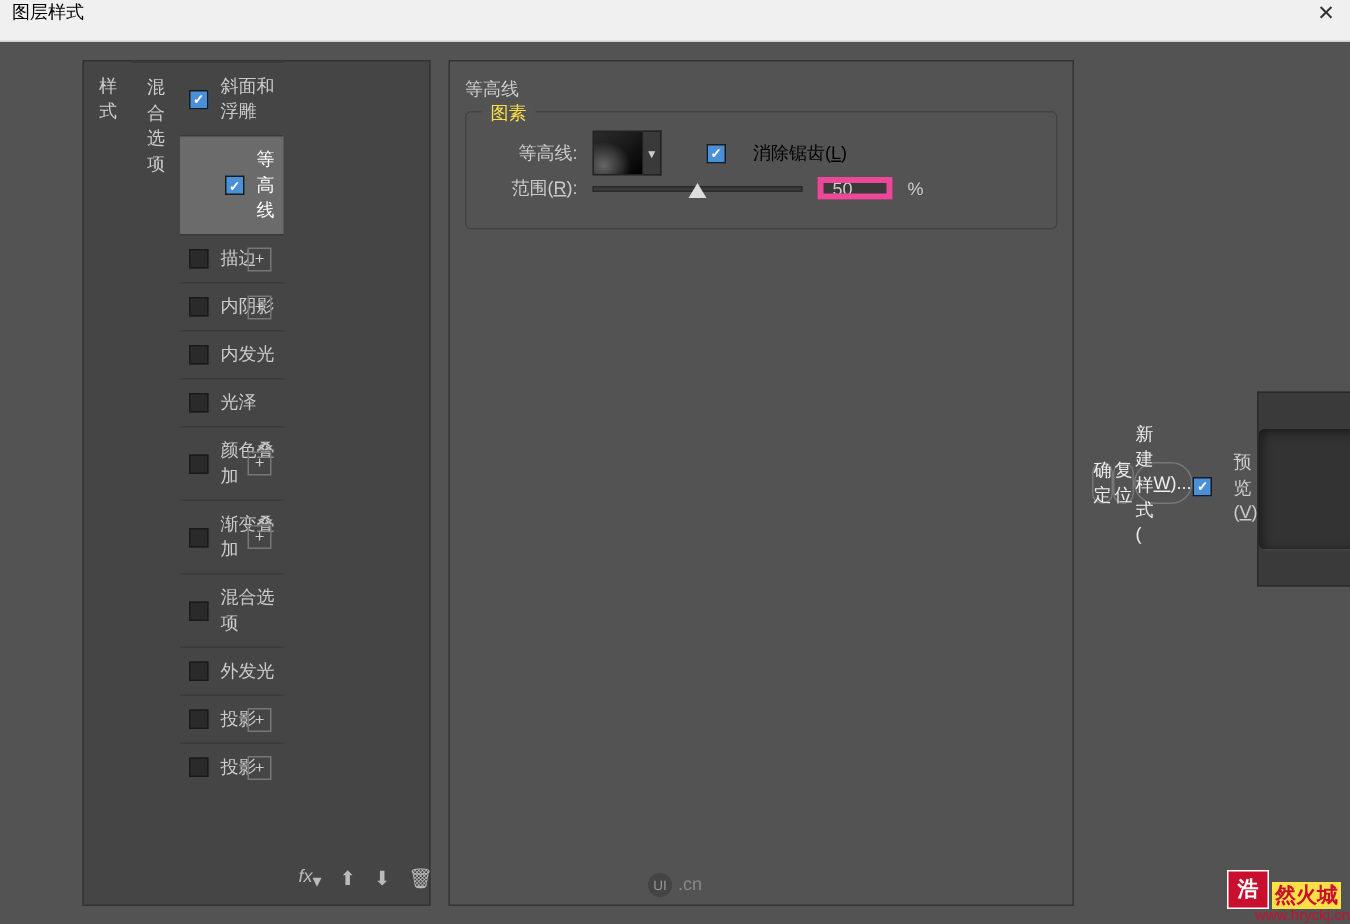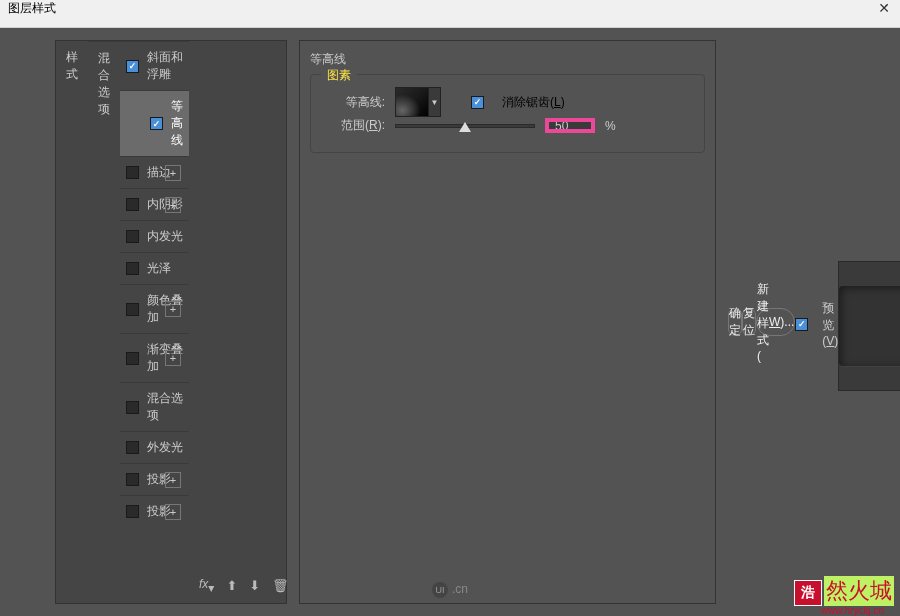--- a/index.html
+++ b/index.html
@@ -33,22 +33,22 @@
     .slider-thumb { position: absolute; left: 50%; top: -3px; transform: translateX(-50%); width: 0; height: 0; border-left: 6px solid transparent; border-right: 6px solid transparent; border-bottom: 10px solid #ddd; cursor: pointer; }
     .num-input { width: 50px; height: 15px; background: #3a3a3a; border: 4px solid #ec4899; color: #ccc; padding: 2px 6px; }
     .unit { color: #ccc; }
     .right-panel { width: 160px; display: flex; flex-direction: row; align-items: center; }
     .btn { width: 150px; height: 28px; border: 1px solid #777; border-radius: 14px; background: #535353; color: #eee; display: flex; align-items: center; justify-content: center; cursor: pointer; }
     .preview-check { display: flex; align-items: center; gap: 6px; color: #ccc; margin-top: 4px; }
     .preview-thumb { width: 130px; height: 130px; background: #3a3a3a; border: 1px solid #2a2a2a; margin-top: 8px; display: flex; align-items: center; justify-content: center; }
     .preview-inner { width: 80px; height: 80px; background: #333; border-radius: 4px; box-shadow: inset 2px 2px 8px rgba(0,0,0,0.5), 1px 1px 1px rgba(255,255,255,0.05); }
     .watermark { position: absolute; bottom: 10px; right: 6px; z-index: 10; display: flex; align-items: flex-end; gap: 2px; }
     .wm-badge { width: 28px; height: 26px; background: #c8102e; color: #fff; font-weight: bold; display: flex; align-items: center; justify-content: center; font-size: 14px; border: 1px solid #fff; }
-    .wm-text { color: #c8102e; font-weight: normal; font-size: 22px; background: #bef264; padding: 0 2px; }
-    .wm-url { position: absolute; bottom: 0; right: 16px; color: #c8102e; font-size: 10px; }
+    .wm-text { color: #c8102e; font-weight: bold; font-size: 14px; background: #fde047; padding: 0 2px; }
+    .wm-url { position: absolute; bottom: 0; right: 0; color: #c8102e; font-size: 10px; }
     .center-logo { position: absolute; bottom: 18px; left: 50%; transform: translateX(-50%); color: #888; font-size: 11px; }
     .center-logo-icon { display: inline-flex; width: 16px; height: 16px; border-radius: 50%; background: #444; align-items: center; justify-content: center; color: #999; font-size: 9px; margin-right: 4px; vertical-align: middle; }
   </style>
 </head>
 <body>
 
 <div class="titlebar">
   <span>图层样式</span>
   <span class="close-btn">✕</span>
 </div>

